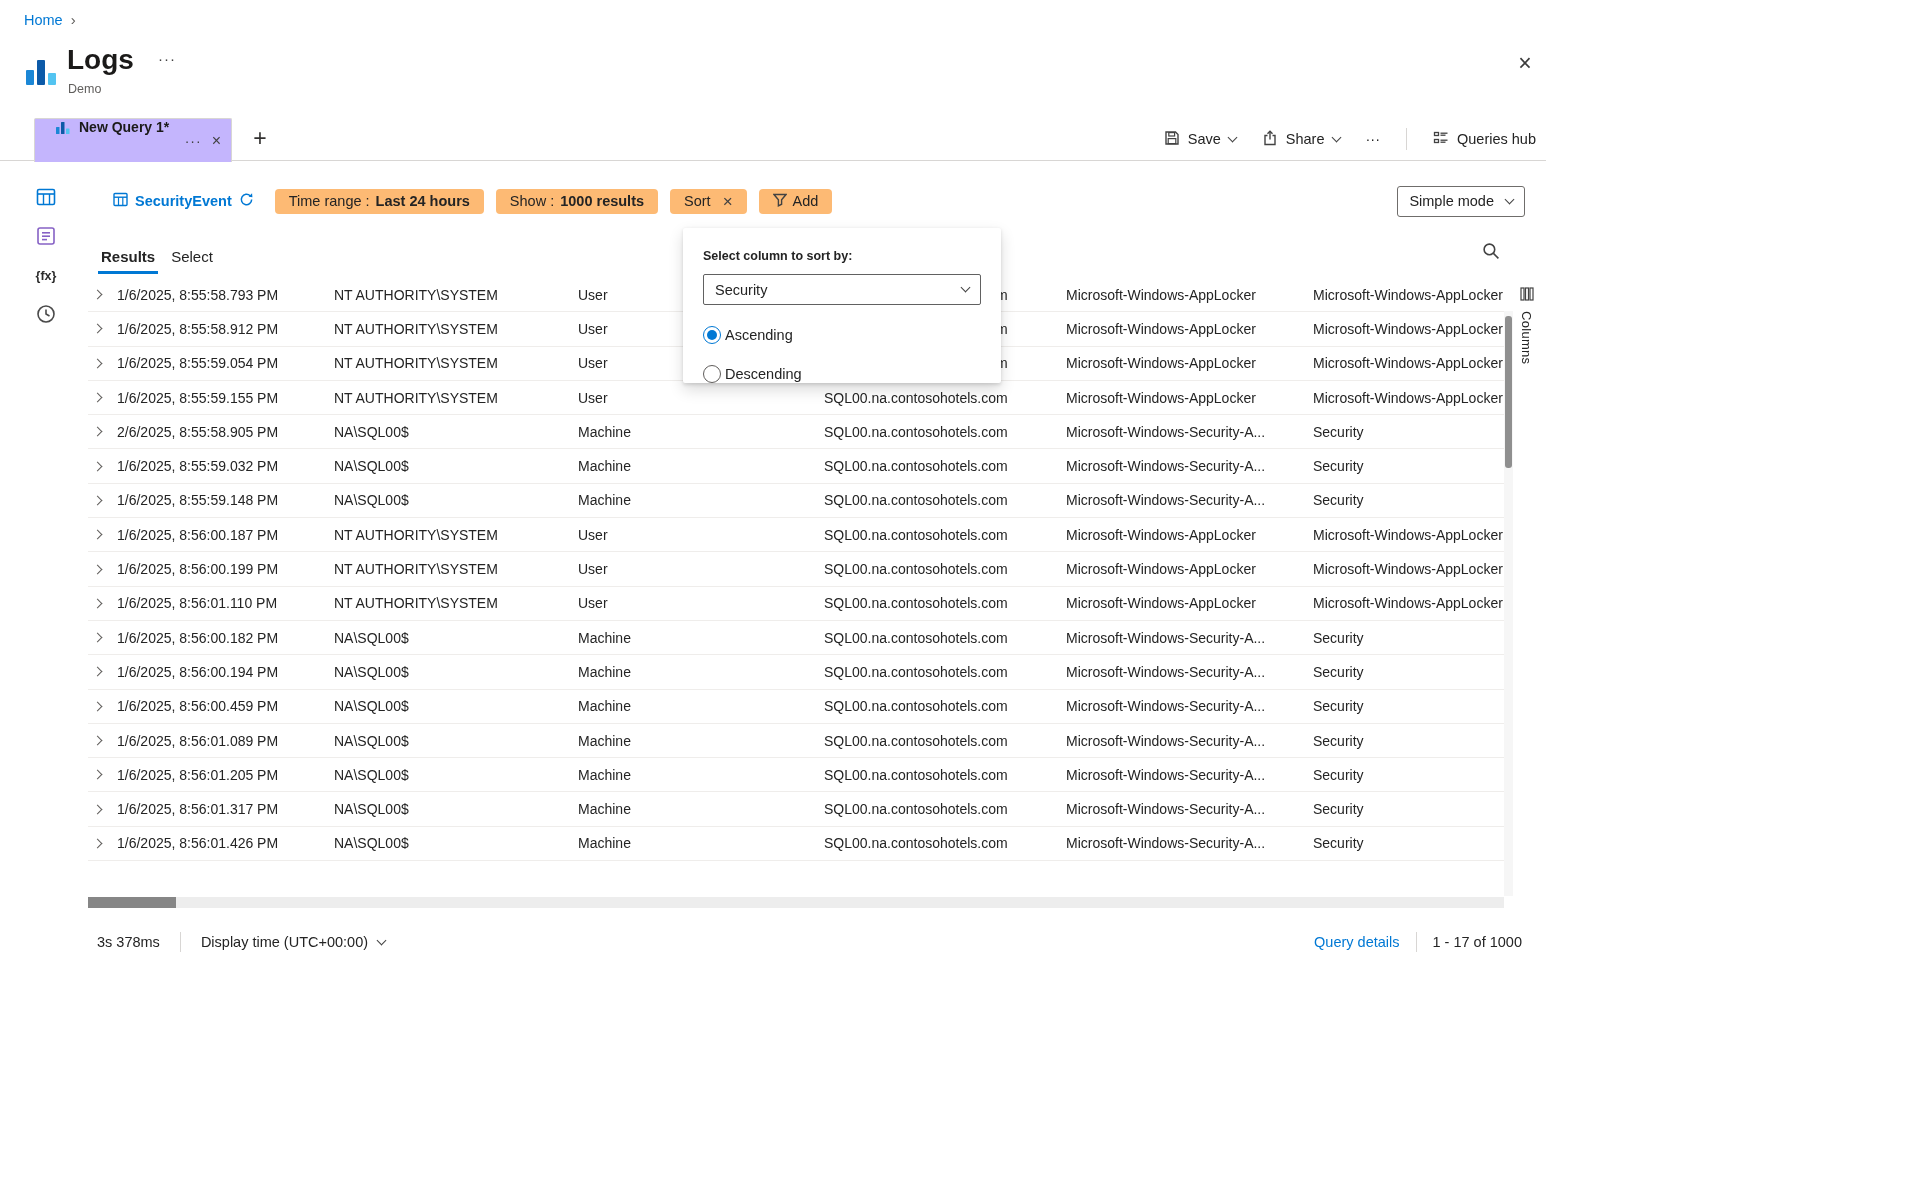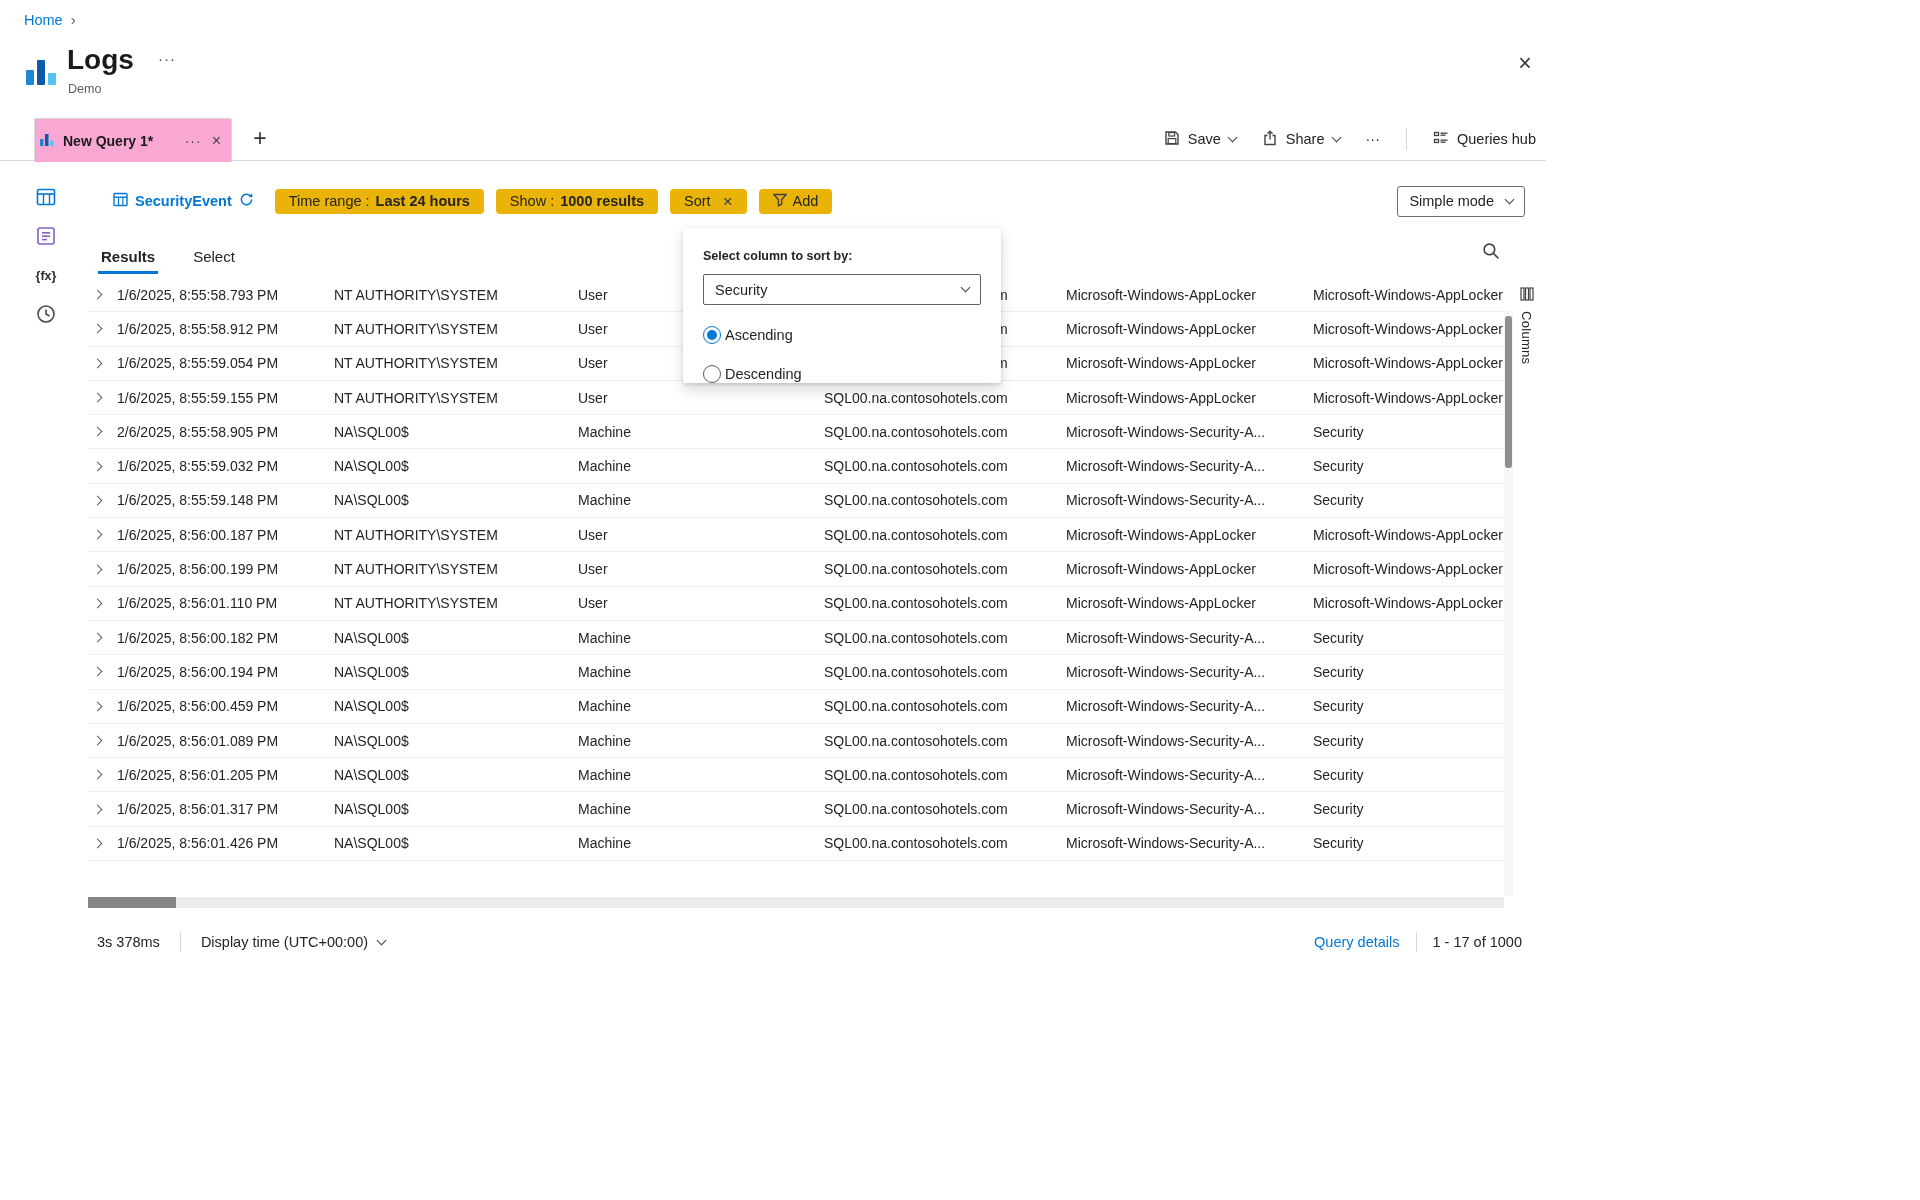--- a/index.html
+++ b/index.html
@@ -16,46 +16,46 @@
 
 .logs-icon{position:absolute;left:23px;top:53px}
 .page-title{position:absolute;left:67px;top:44px;font-size:28px;font-weight:700;color:#1b1a19}
 .title-more{position:absolute;left:158px;top:50px;color:#424242;font-size:15px;letter-spacing:1px}
 .page-sub{position:absolute;left:68px;top:82px;font-size:12.5px;color:#605e5c}
 .page-close{position:absolute;left:1510px;top:48px;width:30px;height:30px;font-size:23px;font-weight:300;color:#3b3b3b;line-height:30px;text-align:center}
 
 
 .tabbar{position:absolute;left:0;top:117px;width:1546px;height:44px}
 .tabbar-line{position:absolute;left:0;bottom:0;width:100%;height:1px;background:#d8d6d4}
-.query-tab{position:absolute;left:34px;bottom:-1px;height:44px;width:198px;background:#f9a8d4;border:1px solid #d8d6d4;border-bottom:none;border-radius:2px 2px 0 0;display:flex;align-items:center;gap:8px;padding:0 8px 0 4px;z-index:2}
+.query-tab{position:absolute;left:34px;bottom:-1px;height:44px;width:198px;background:#c4b5fd;border:1px solid #d8d6d4;border-bottom:none;border-radius:2px 2px 0 0;display:flex;gap:8px;padding:0 8px 0 20px;z-index:2}
 .tab-label{font-weight:700;font-size:14px;color:#1b1a19;white-space:nowrap}
 .tab-more{margin-left:auto;color:#424242;letter-spacing:1px;font-size:14px}
 .tab-close{color:#424242;font-size:16px;padding:0 2px}
 .add-tab{position:absolute;left:246px;top:7px;width:28px;height:28px;font-size:23px;font-weight:300;color:#323130;line-height:26px;text-align:center}
 .tab-actions{position:absolute;right:10px;top:0;height:44px;display:flex;align-items:center;gap:26px}
 .taction{display:flex;align-items:center;gap:8px;font-size:14.5px;color:#242424}
 .chev{width:7px;height:7px;border-right:1.5px solid #424242;border-bottom:1.5px solid #424242;transform:rotate(45deg);display:inline-block;margin-top:-4px}
 .vdiv{width:1px;height:22px;background:#d8d6d4}
 
 
 .left-rail{position:absolute;left:0;top:160px;width:92px;display:flex;flex-direction:column;align-items:center;gap:19px;padding-top:28px}
 .rail-btn{width:26px;height:20px;display:flex;align-items:center;justify-content:center}
 .fx-label{font-size:12.5px;color:#2b2b2b;font-weight:600;white-space:nowrap}
 
 
 .filter-bar{position:absolute;left:88px;top:184px;width:1437px;height:34px;display:flex;align-items:center;gap:12px}
 .table-chip{display:flex;align-items:center;gap:7px;color:#0078d4;font-weight:700;font-size:14.5px;margin-right:9px;padding-left:25px}
-.pill{height:25px;display:flex;align-items:center;gap:6px;background:#eab308;border-radius:4px;padding:0 14px;font-size:14.5px;white-space:nowrap}
+.pill{height:25px;display:flex;align-items:center;gap:6px;background:#fdba74;border-radius:4px;padding:0 14px;font-size:14.5px;white-space:nowrap}
 .pill b{font-weight:700}
 .pill-close{font-size:17px;color:#424242;margin-left:6px;line-height:1}
 .spacer{flex:1}
 .simple-mode{height:31px;border:1px solid #6f6d6b;border-radius:3px;display:flex;align-items:center;gap:12px;padding:4px 11px;font-size:14.5px;background:#fff}
 
 
-.view-tabs{position:absolute;left:88px;top:238px;height:36px;display:flex;align-items:flex-end;gap:38px;padding-left:13px}
+.view-tabs{position:absolute;left:88px;top:238px;height:36px;display:flex;align-items:flex-end;gap:16px;padding-left:13px}
 .vtab{font-size:15px;padding-bottom:9px;position:relative;color:#242424}
 .vtab.active{font-weight:700}
 .vtab.active::after{content:"";position:absolute;left:-3px;right:-3px;bottom:0;height:3px;background:#0078d4}
 .search-btn{position:absolute;left:1482px;top:241px;width:22px;height:22px}
 
 
 .grid{position:absolute;left:88px;top:278px;width:1416px}
 .grid-row{display:grid;grid-template-columns:238px 244px 246px 242px 247px 199px;align-items:center}
 .head{height:33px;border-bottom:1px solid #dbd9d7;font-weight:700}
 .h-cell{font-size:14px;white-space:nowrap;overflow:hidden;padding-left:8px;height:33px;line-height:33px}

